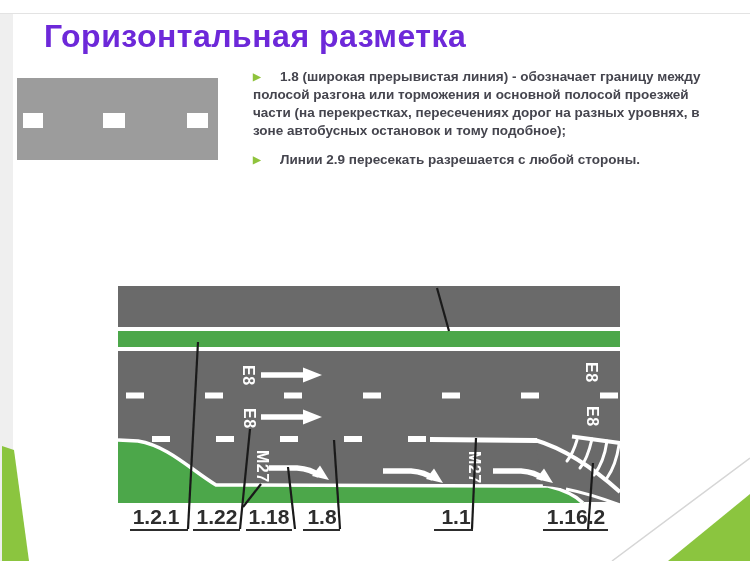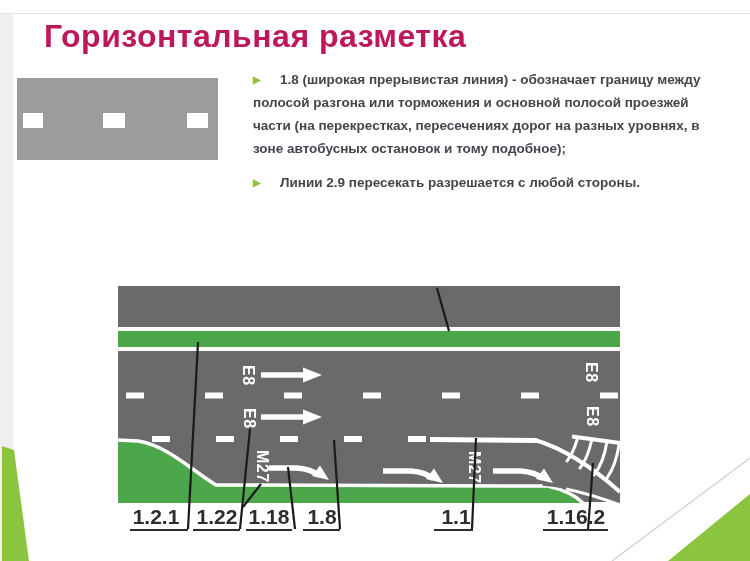--- a/index.html
+++ b/index.html
@@ -1,25 +1,25 @@
 <!DOCTYPE html>
 <html><head>
 <meta charset="utf-8">
 <style>
   html,body{margin:0;padding:0;background:#fff;}
   .page{position:relative;width:750px;height:561px;background:#ffffff;overflow:hidden;
         font-family:"Liberation Sans",sans-serif;}
   .top-hairline{position:absolute;left:0;top:13px;width:750px;height:1px;background:#e3e3e3;}
   .left-bar{position:absolute;left:0;top:14px;width:13px;height:547px;background:#efefef;}
   .slide-title{position:absolute;left:44px;top:18px;font-size:32px;font-weight:700;
-               color:#be185d;letter-spacing:0.5px;white-space:nowrap;}
+               color:#6d28d9;letter-spacing:0.5px;white-space:nowrap;}
   .sample-box{position:absolute;left:17px;top:78px;width:201px;height:82px;background:#9c9c9c;}
   .sample-dash{position:absolute;top:35px;height:15px;background:#ffffff;}
   .d1{left:6px;width:20px;} .d2{left:86px;width:22px;} .d3{left:170px;width:21px;}
-  .bullets{position:absolute;left:253px;top:68px;width:470px;font-size:13.5px;line-height:23px;
+  .bullets{position:absolute;left:253px;top:68px;width:470px;font-size:13.5px;line-height:18px;
            font-weight:700;color:#45454e;}
   .bullet-item{margin:0 0 11px 0;}
   .bullet-glyph{display:inline-block;width:27px;color:#8fc33c;font-size:10px;
                 vertical-align:1px;}
   .deco-svg,.road-svg{position:absolute;pointer-events:none;}
   .deco-svg{left:0;top:0;}
   .road-svg{left:110px;top:281px;}
   svg text{font-family:"Liberation Sans",sans-serif;}
   .route-txt{fill:#ffffff;font-size:16px;font-weight:700;letter-spacing:0.5px;}
   .mark-lbl{fill:#2d2d2d;font-size:21px;font-weight:700;}

